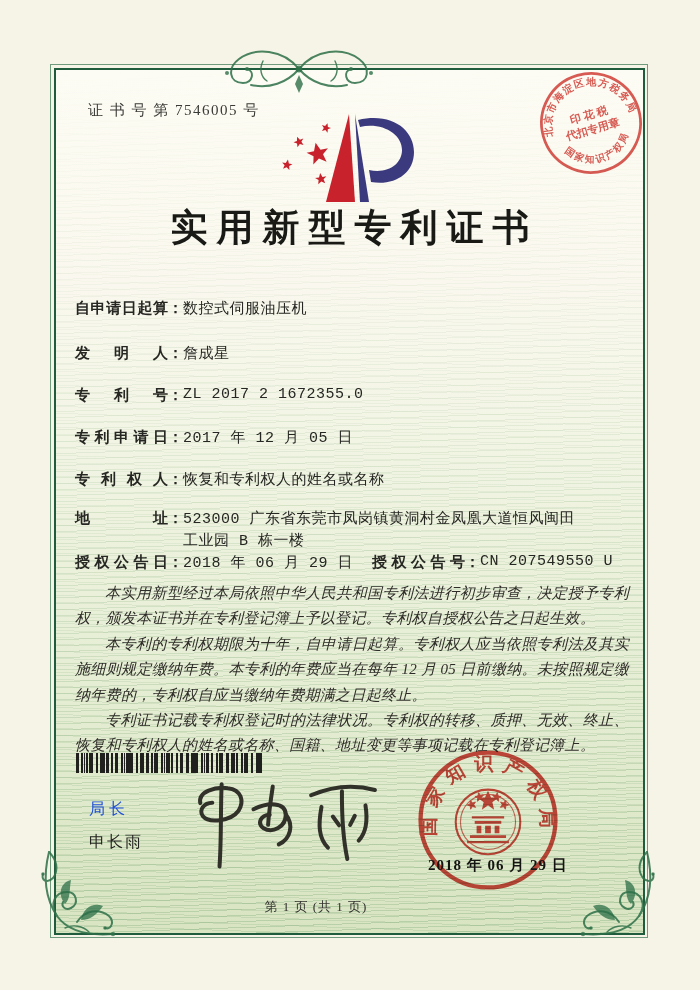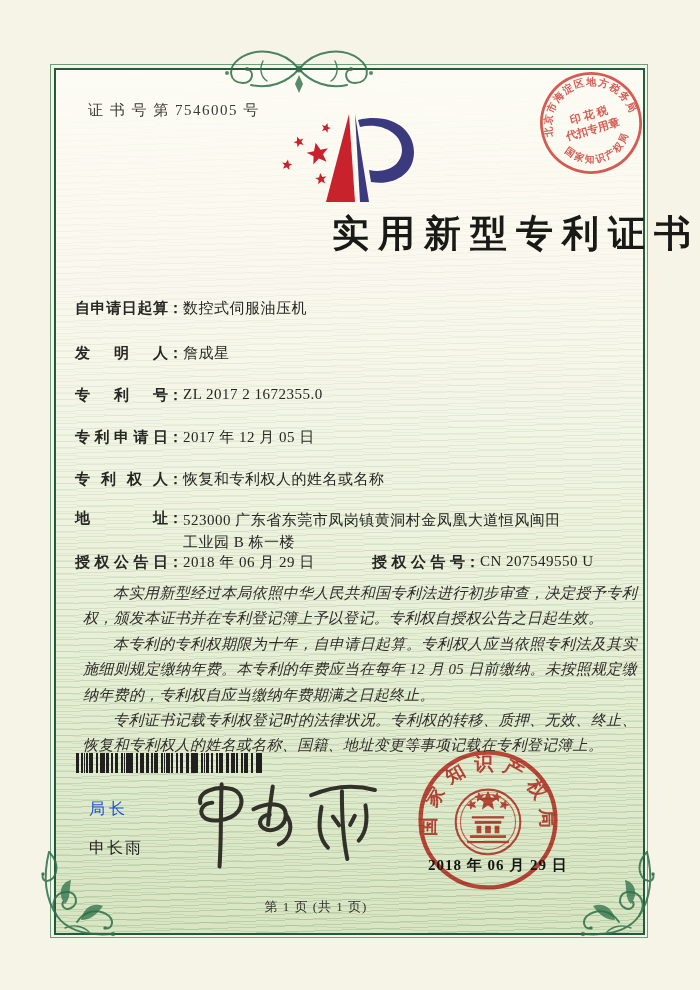--- a/index.html
+++ b/index.html
@@ -39,49 +39,49 @@
   
   .ornament{position:absolute;pointer-events:none;}
   .orn-top{left:203px;top:43px;width:192px;height:64px;}
   .orn-bl{left:35px;top:846px;width:96px;height:96px;}
   .orn-br{left:565px;top:846px;width:96px;height:96px;transform:scaleX(-1);}
 
   
   .cert-no{position:absolute;left:76px;top:101px;font-size:15px;letter-spacing:1.5px;color:#3a3a36;margin-left:12px;}
   .logo{position:absolute;left:270px;top:110px;width:160px;height:100px;}
   .title{
-    position:absolute;left:0;top:203px;width:700px;text-align:right;
-    font-size:37px;font-weight:700;letter-spacing:9px;padding-left:9px;box-sizing:border-box;color:#191916;margin-top:6px;
+    position:absolute;left:0;top:203px;width:700px;text-align:center;
+    font-size:37px;font-weight:700;letter-spacing:9px;padding-left:9px;box-sizing:border-box;color:#191916;
   }
 
   
   .frow{position:absolute;left:75px;width:560px;font-size:15px;color:#262622;}
   .flabel{display:inline-block;width:93px;text-align:justify;text-align-last:justify;font-weight:600;vertical-align:top;}
   .fcolon{display:inline-block;width:15px;font-weight:600;vertical-align:top;}
-  .fvalue{display:inline-block;font-weight:500;letter-spacing:.5px;vertical-align:top;max-width:440px;}
+  .fvalue{display:inline-block;font-weight:500;letter-spacing:.5px;vertical-align:top;max-width:440px;font-family:Liberation Mono, monospace;}
   .addr-lines{display:inline-block;vertical-align:top;line-height:22px;}
   .grant-right{position:absolute;left:297px;top:0;white-space:nowrap;}
 
   
-  .paras{position:absolute;left:75px;top:581px;width:554px;margin-left:8px;}
+  .paras{position:absolute;left:75px;top:581px;width:554px;}
   .paras p{
     margin:0;text-indent:2em;font-size:15px;line-height:25.4px;
     text-align:justify;font-style:italic;color:#2e2c28;letter-spacing:.3px;
   }
 
   
   .barcode{
     position:absolute;left:76px;top:753px;width:186px;height:20px;
     background:
       repeating-linear-gradient(90deg,#20201e 0 2px,transparent 2px 5px),
       repeating-linear-gradient(90deg,#20201e 0 1px,transparent 1px 8px),
       repeating-linear-gradient(90deg,#20201e 0 3px,transparent 3px 13px);
   }
   .director-title{position:absolute;left:89px;top:799px;font-size:16px;letter-spacing:4px;color:#1d4ed8;}
-  .director-name{position:absolute;left:89px;top:832px;font-size:16px;letter-spacing:2px;color:#23231f;margin-top:6px;}
+  .director-name{position:absolute;left:89px;top:832px;font-size:16px;letter-spacing:2px;color:#23231f;}
   .autograph{position:absolute;left:185px;top:772px;width:210px;height:100px;transform:rotate(-2deg);}
 
   .seal{position:absolute;left:412px;top:744px;width:152px;height:152px;opacity:.92;mix-blend-mode:multiply;}
   .seal-date{position:absolute;left:428px;top:856px;font-size:15px;font-weight:600;letter-spacing:1px;color:#141412;z-index:6;}
 
   .tax-stamp{position:absolute;left:536px;top:68px;width:110px;height:110px;transform:rotate(-16deg);opacity:.88;mix-blend-mode:multiply;}
 
   .footer{position:absolute;left:0;top:898px;width:632px;text-align:center;font-size:13px;letter-spacing:1px;color:#33332f;}
 
   svg text{font-family:"Liberation Serif","DejaVu Serif",serif;}

